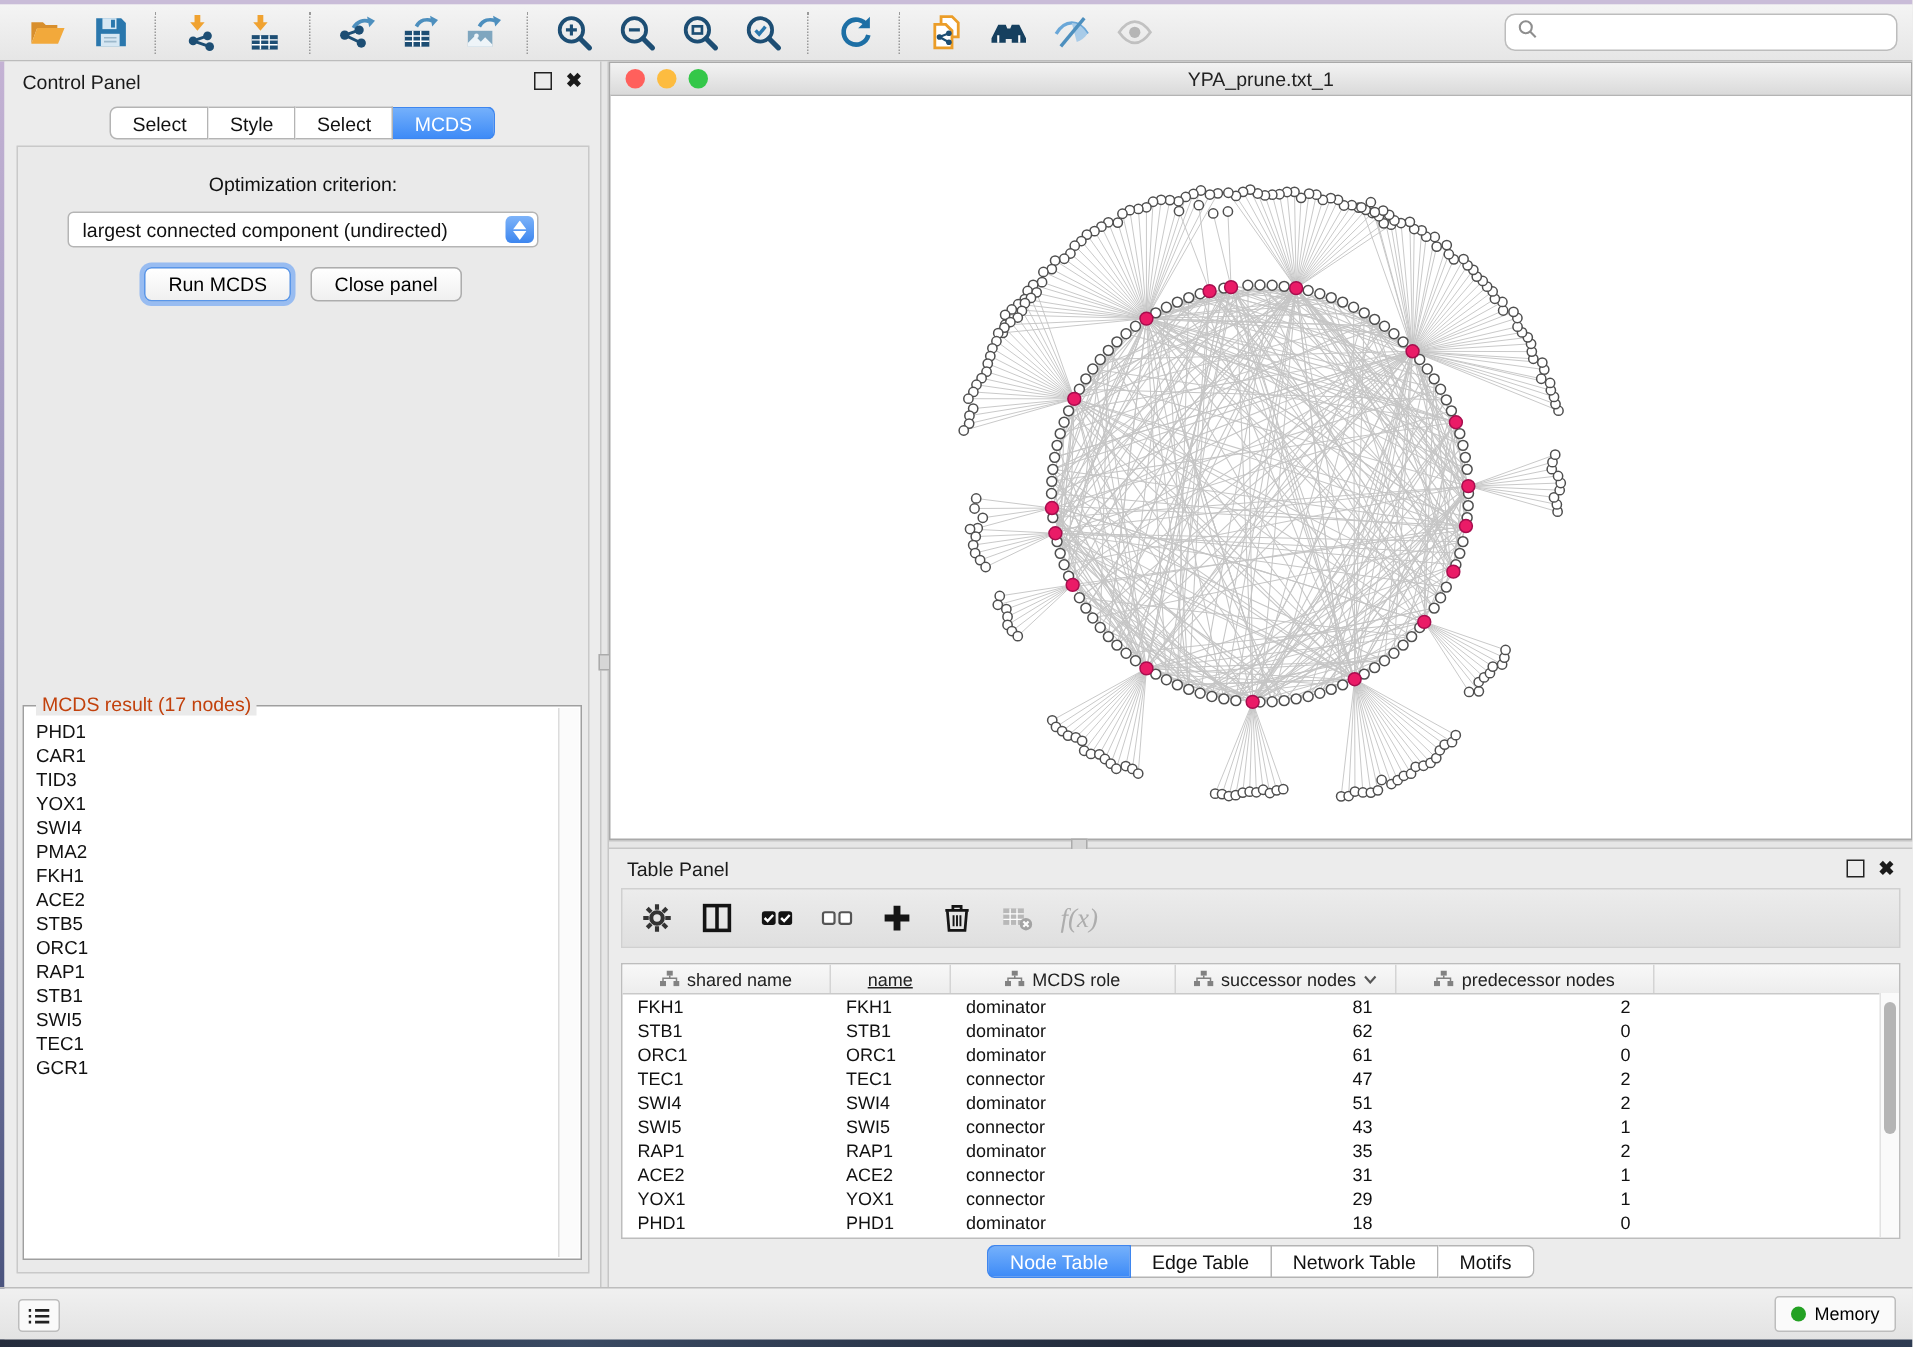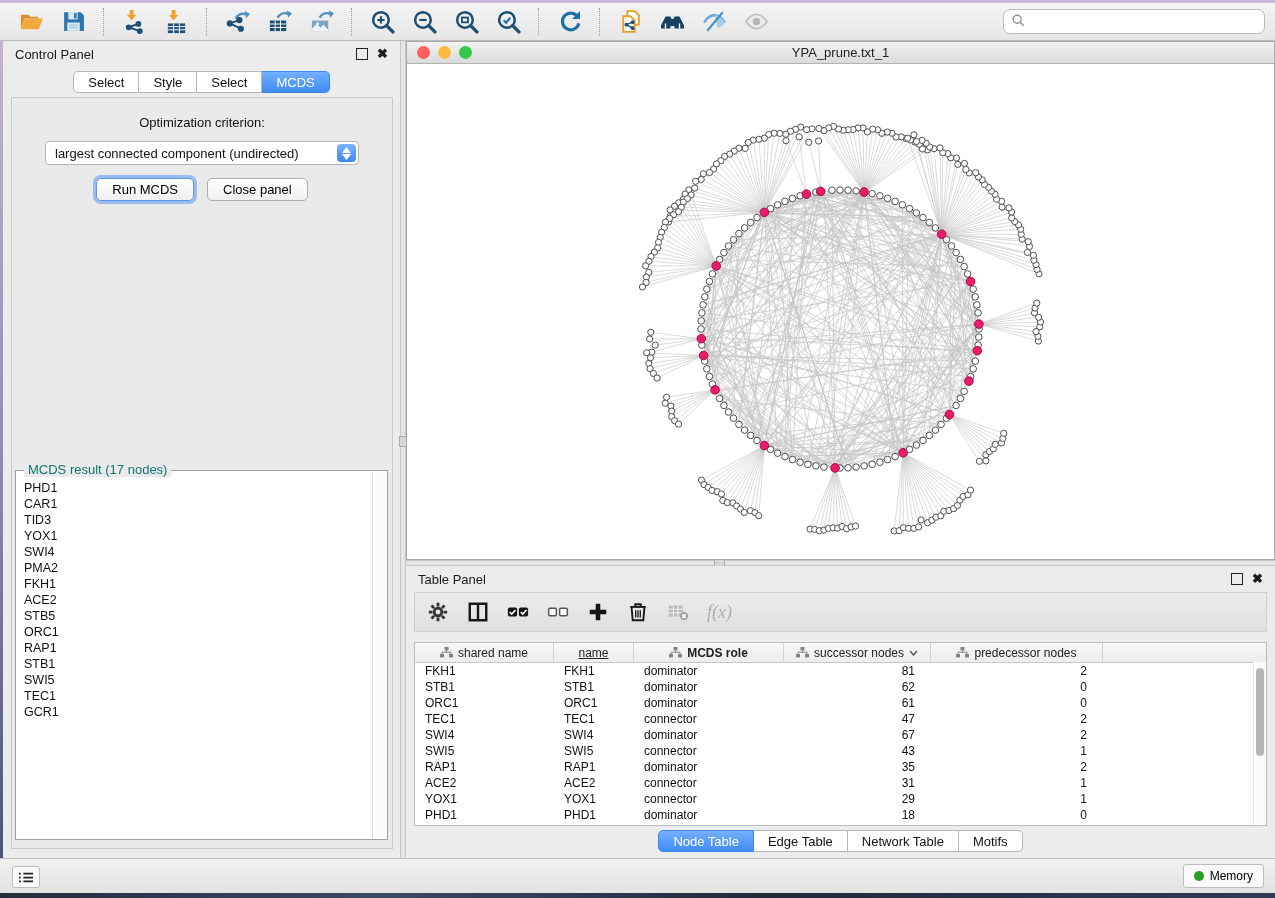--- a/index.html
+++ b/index.html
@@ -48,21 +48,21 @@
              border-radius:4px;display:flex;align-items:center;font-size:13px;padding-left:9px;
              box-sizing:border-box;position:relative;cursor:pointer}
   .stepper{position:absolute;right:2px;top:2px;width:19px;height:18px;border-radius:4px;
            background:linear-gradient(#7db3f9,#3d86ef);display:flex;flex-direction:column;
            align-items:center;justify-content:center;gap:1px}
   .btn-row{display:flex;justify-content:center;gap:13px;margin-top:13px}
   .pbtn{height:23px;padding:0 15px;background:linear-gradient(#ffffff,#f0f0f0);
         border:1px solid #adadad;border-radius:5px;font-size:13px;font-family:inherit;cursor:pointer}
   .pbtn.focus{box-shadow:0 0 0 3px rgba(96,156,245,.6);border-color:#5a96e8}
   .fieldset{position:absolute;left:3px;right:4px;top:372px;bottom:8px;border:1px solid #9f9f9f;background:#fff}
-  .legend{position:absolute;top:-9px;left:8px;background:#eaeaea;padding:0 4px;font-size:13px;color:#0f766e}
+  .legend{position:absolute;top:-9px;left:8px;background:#eaeaea;padding:0 4px;font-size:13px;color:#c2410c}
   .mcds-list{position:absolute;left:1px;right:15px;top:3px;bottom:1px;overflow:hidden;
              font-size:12.5px;padding:6px 7px}
   .mcds-item{height:16px;line-height:16px}
   .mcds-scroll{position:absolute;top:1px;bottom:1px;right:1px;width:13px;background:#fbfbfb;
                border-left:1px solid #dcdcdc}
 
   
   #v-split{position:absolute;left:400px;top:41px;width:6px;height:817px;background:#e6e6e6;
            border-left:1px solid #c6c6c6;border-right:1px solid #c6c6c6;box-sizing:border-box}
   #v-split .knob{position:absolute;top:395px;left:-2px;width:8px;height:9px;background:#d6d6d6;border:1px solid #ababab}
@@ -1368,21 +1368,21 @@
                 <rect x="9" y="7" width="4" height="3.4"></rect>
               </g>
               <path d="M6.5 3.4v1.8M2 7V5.2h9V7" stroke="#828282" fill="none"></path>
             </svg>
           </span>
           <span>shared name</span>
         </div>
         <div class="th" style="width: 80px; text-decoration: underline;">
           <span>name</span>
         </div>
-        <div class="th" style="width: 150px; font-weight: bold;">
+        <div class="th" style="width: 150px;">
           <span style="display:flex">
             <svg width="13" height="11" viewBox="0 0 13 11">
               <g fill="#828282">
                 <rect x="4.5" y="0" width="4" height="3.4"></rect>
                 <rect x="0" y="7" width="4" height="3.4"></rect>
                 <rect x="9" y="7" width="4" height="3.4"></rect>
               </g>
               <path d="M6.5 3.4v1.8M2 7V5.2h9V7" stroke="#828282" fill="none"></path>
             </svg>
           </span>
@@ -1446,21 +1446,21 @@
           <div class="td" style="width: 139px;">TEC1</div>
           <div class="td" style="width: 80px;">TEC1</div>
           <div class="td" style="width: 150px;">connector</div>
           <div class="td num" style="width: 147px;">47</div>
           <div class="td num" style="width: 172px;">2</div>
         </div>
         <div class="tr">
           <div class="td" style="width: 139px;">SWI4</div>
           <div class="td" style="width: 80px;">SWI4</div>
           <div class="td" style="width: 150px;">dominator</div>
-          <div class="td num" style="width: 147px;">67</div>
+          <div class="td num" style="width: 147px;">51</div>
           <div class="td num" style="width: 172px;">2</div>
         </div>
         <div class="tr">
           <div class="td" style="width: 139px;">SWI5</div>
           <div class="td" style="width: 80px;">SWI5</div>
           <div class="td" style="width: 150px;">connector</div>
           <div class="td num" style="width: 147px;">43</div>
           <div class="td num" style="width: 172px;">1</div>
         </div>
         <div class="tr">

